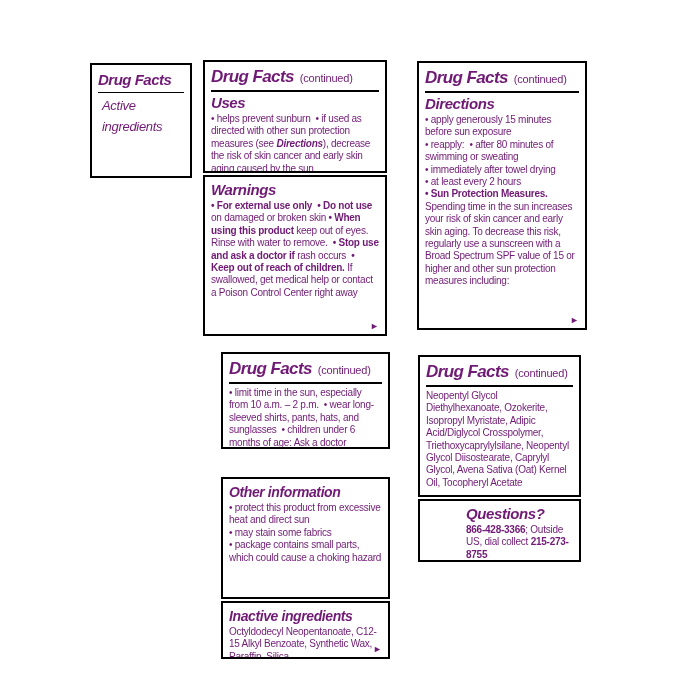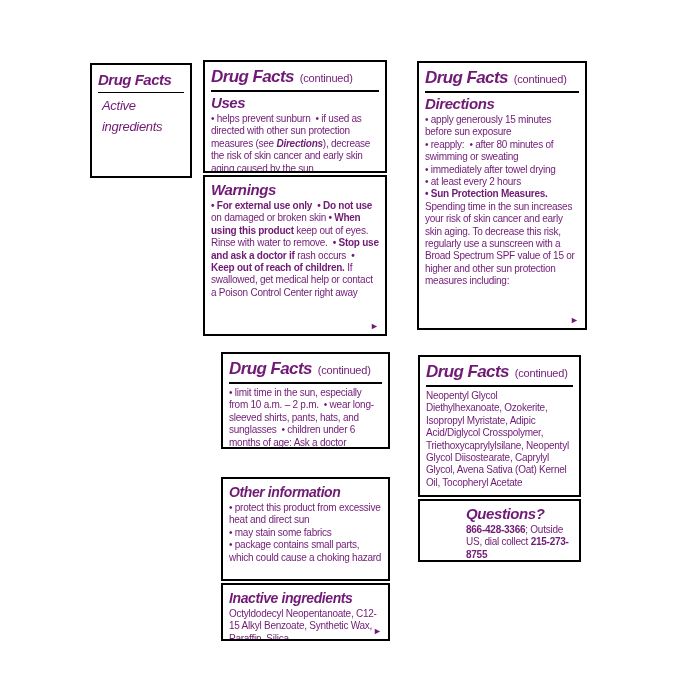--- a/index.html
+++ b/index.html
@@ -41,21 +41,21 @@
   #p1{left:90px;top:63px;width:102px;}
   #p2{left:203px;top:60px;width:184px;}
   #p3{left:417px;top:61px;width:170px;}
   #p4{left:221px;top:352px;width:169px;}
   #p5{left:418px;top:355px;width:163px;}
   #p1-box{height:115px;}
   #p2-boxA{height:113px;}
   #p2-boxB{height:161px;}
   #p3-box{height:269px;}
   #p4-boxA{height:97px;}
-  #p4-boxB{height:104px;margin-top:28px;}
+  #p4-boxB{height:122px;margin-top:28px;}
   #p4-boxC{height:58px;}
   #p5-boxA{height:142px;}
   #p5-boxB{height:63px;padding-left:46px;}
 </style>
 </head>
 <body>
 
 <div id="canvas">
 
   <section class="panel" id="p1">

